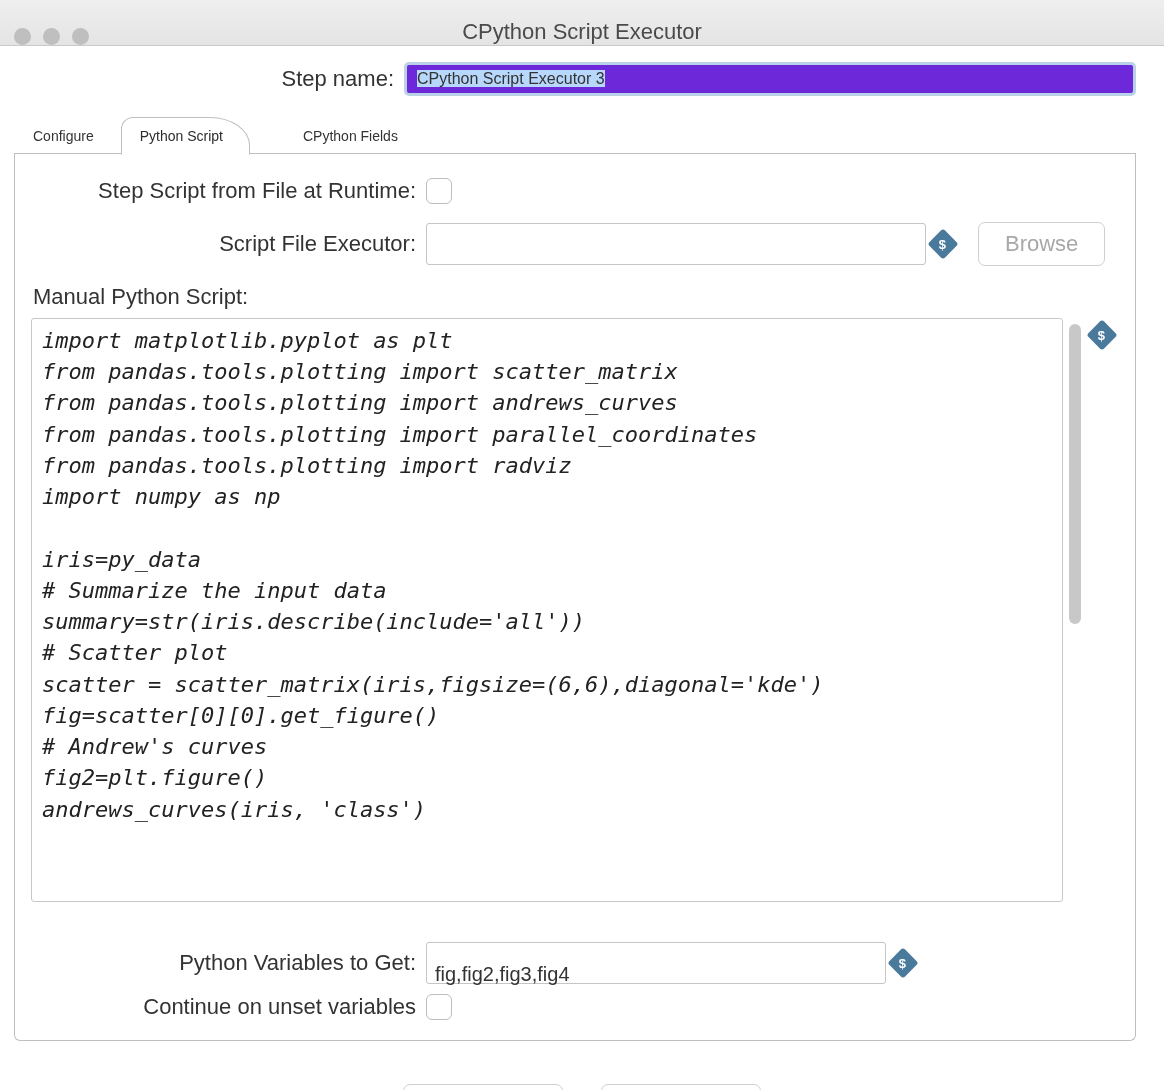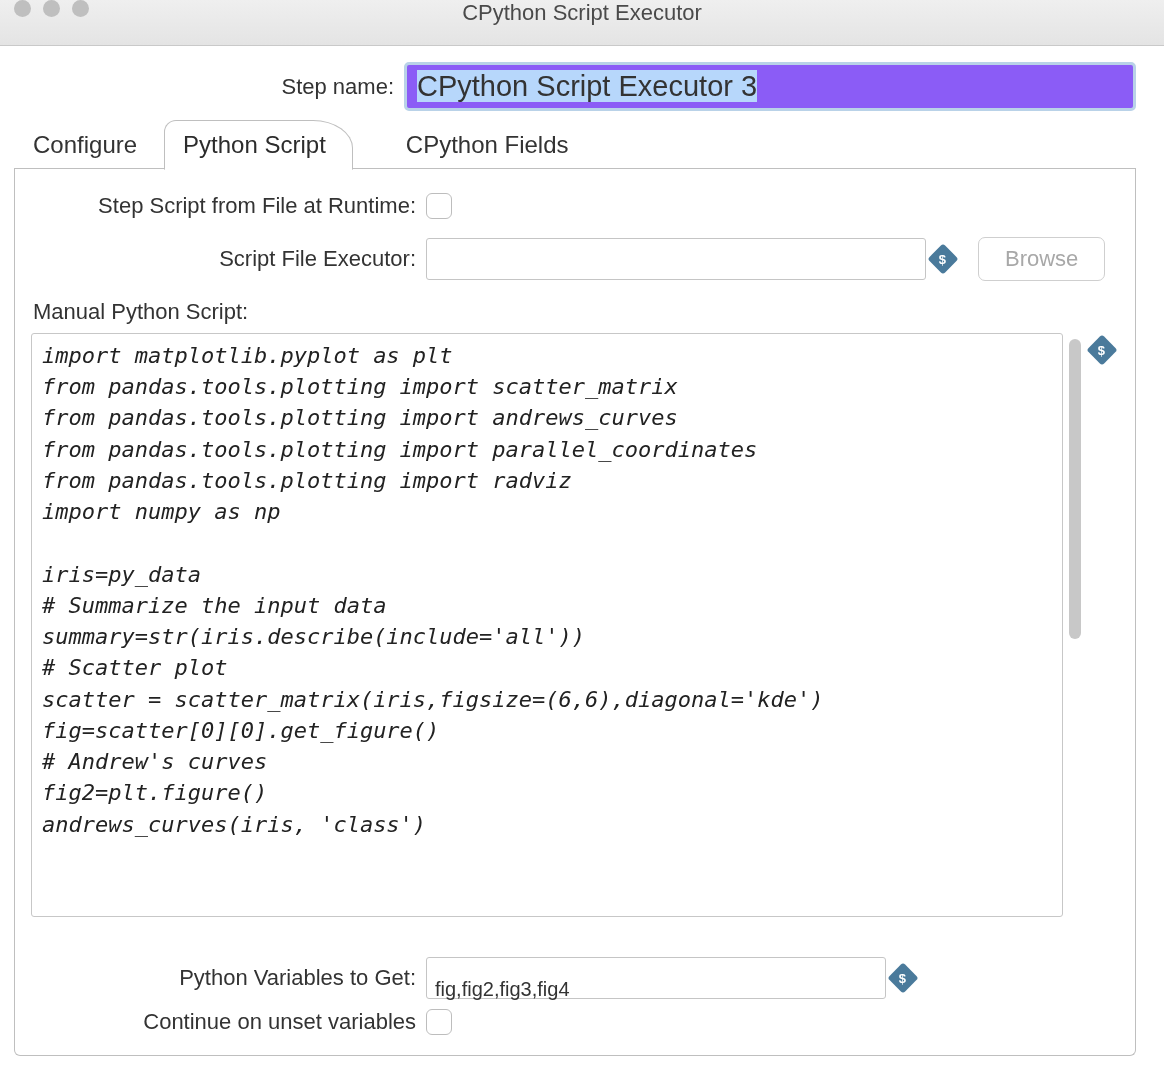--- a/index.html
+++ b/index.html
@@ -9,21 +9,21 @@
     font-size: 19px;
     color: #333;
     background: #fff;
     width: 1164px;
   }
   .titlebar {
     height: 46px;
     background: linear-gradient(#efefef, #e4e4e4);
     border-bottom: 1px solid #c9c9c9;
     display: flex;
-    align-items: flex-start;
+    align-items: flex-end;
     padding: 0 14px;
     position: relative;
   }
   .traffic-lights {
     display: flex; gap: 12px;
   }
   .tl {
     width: 17px; height: 17px; border-radius: 50%;
     background: #bfbfbf;
   }
@@ -38,38 +38,38 @@
     text-align: right;
     padding-right: 10px;
     font-size: 22px;
     color: #333;
   }
   .step-name-row .label-right { width: 390px; text-align: right; }
   .input-selected {
     flex: 1;
     border: 3px solid #b9d2e8;
     border-radius: 5px;
-    background: #8b5cf6;
+    background: #6d28d9;
     padding: 5px 10px;
-    font-size: 29px;
+    font-size: 16px;
   }
   .input-selected .seltext {
     background: #b7d7fb;
   }
   .tabbar {
     margin-top: 6px;
     display: flex;
     align-items: flex-end;
     position: relative;
     height: 52px;
   }
   .tab {
     position: relative;
     padding: 10px 26px 10px 18px;
-    font-size: 24px;
+    font-size: 14px;
     color: #2c2c2c;
     cursor: default;
     border: 1px solid transparent;
     border-bottom: none;
   }
   .tab.inactive {
     color: #333;
   }
   .tab.active {
     border: 1px solid #bfbfbf;

